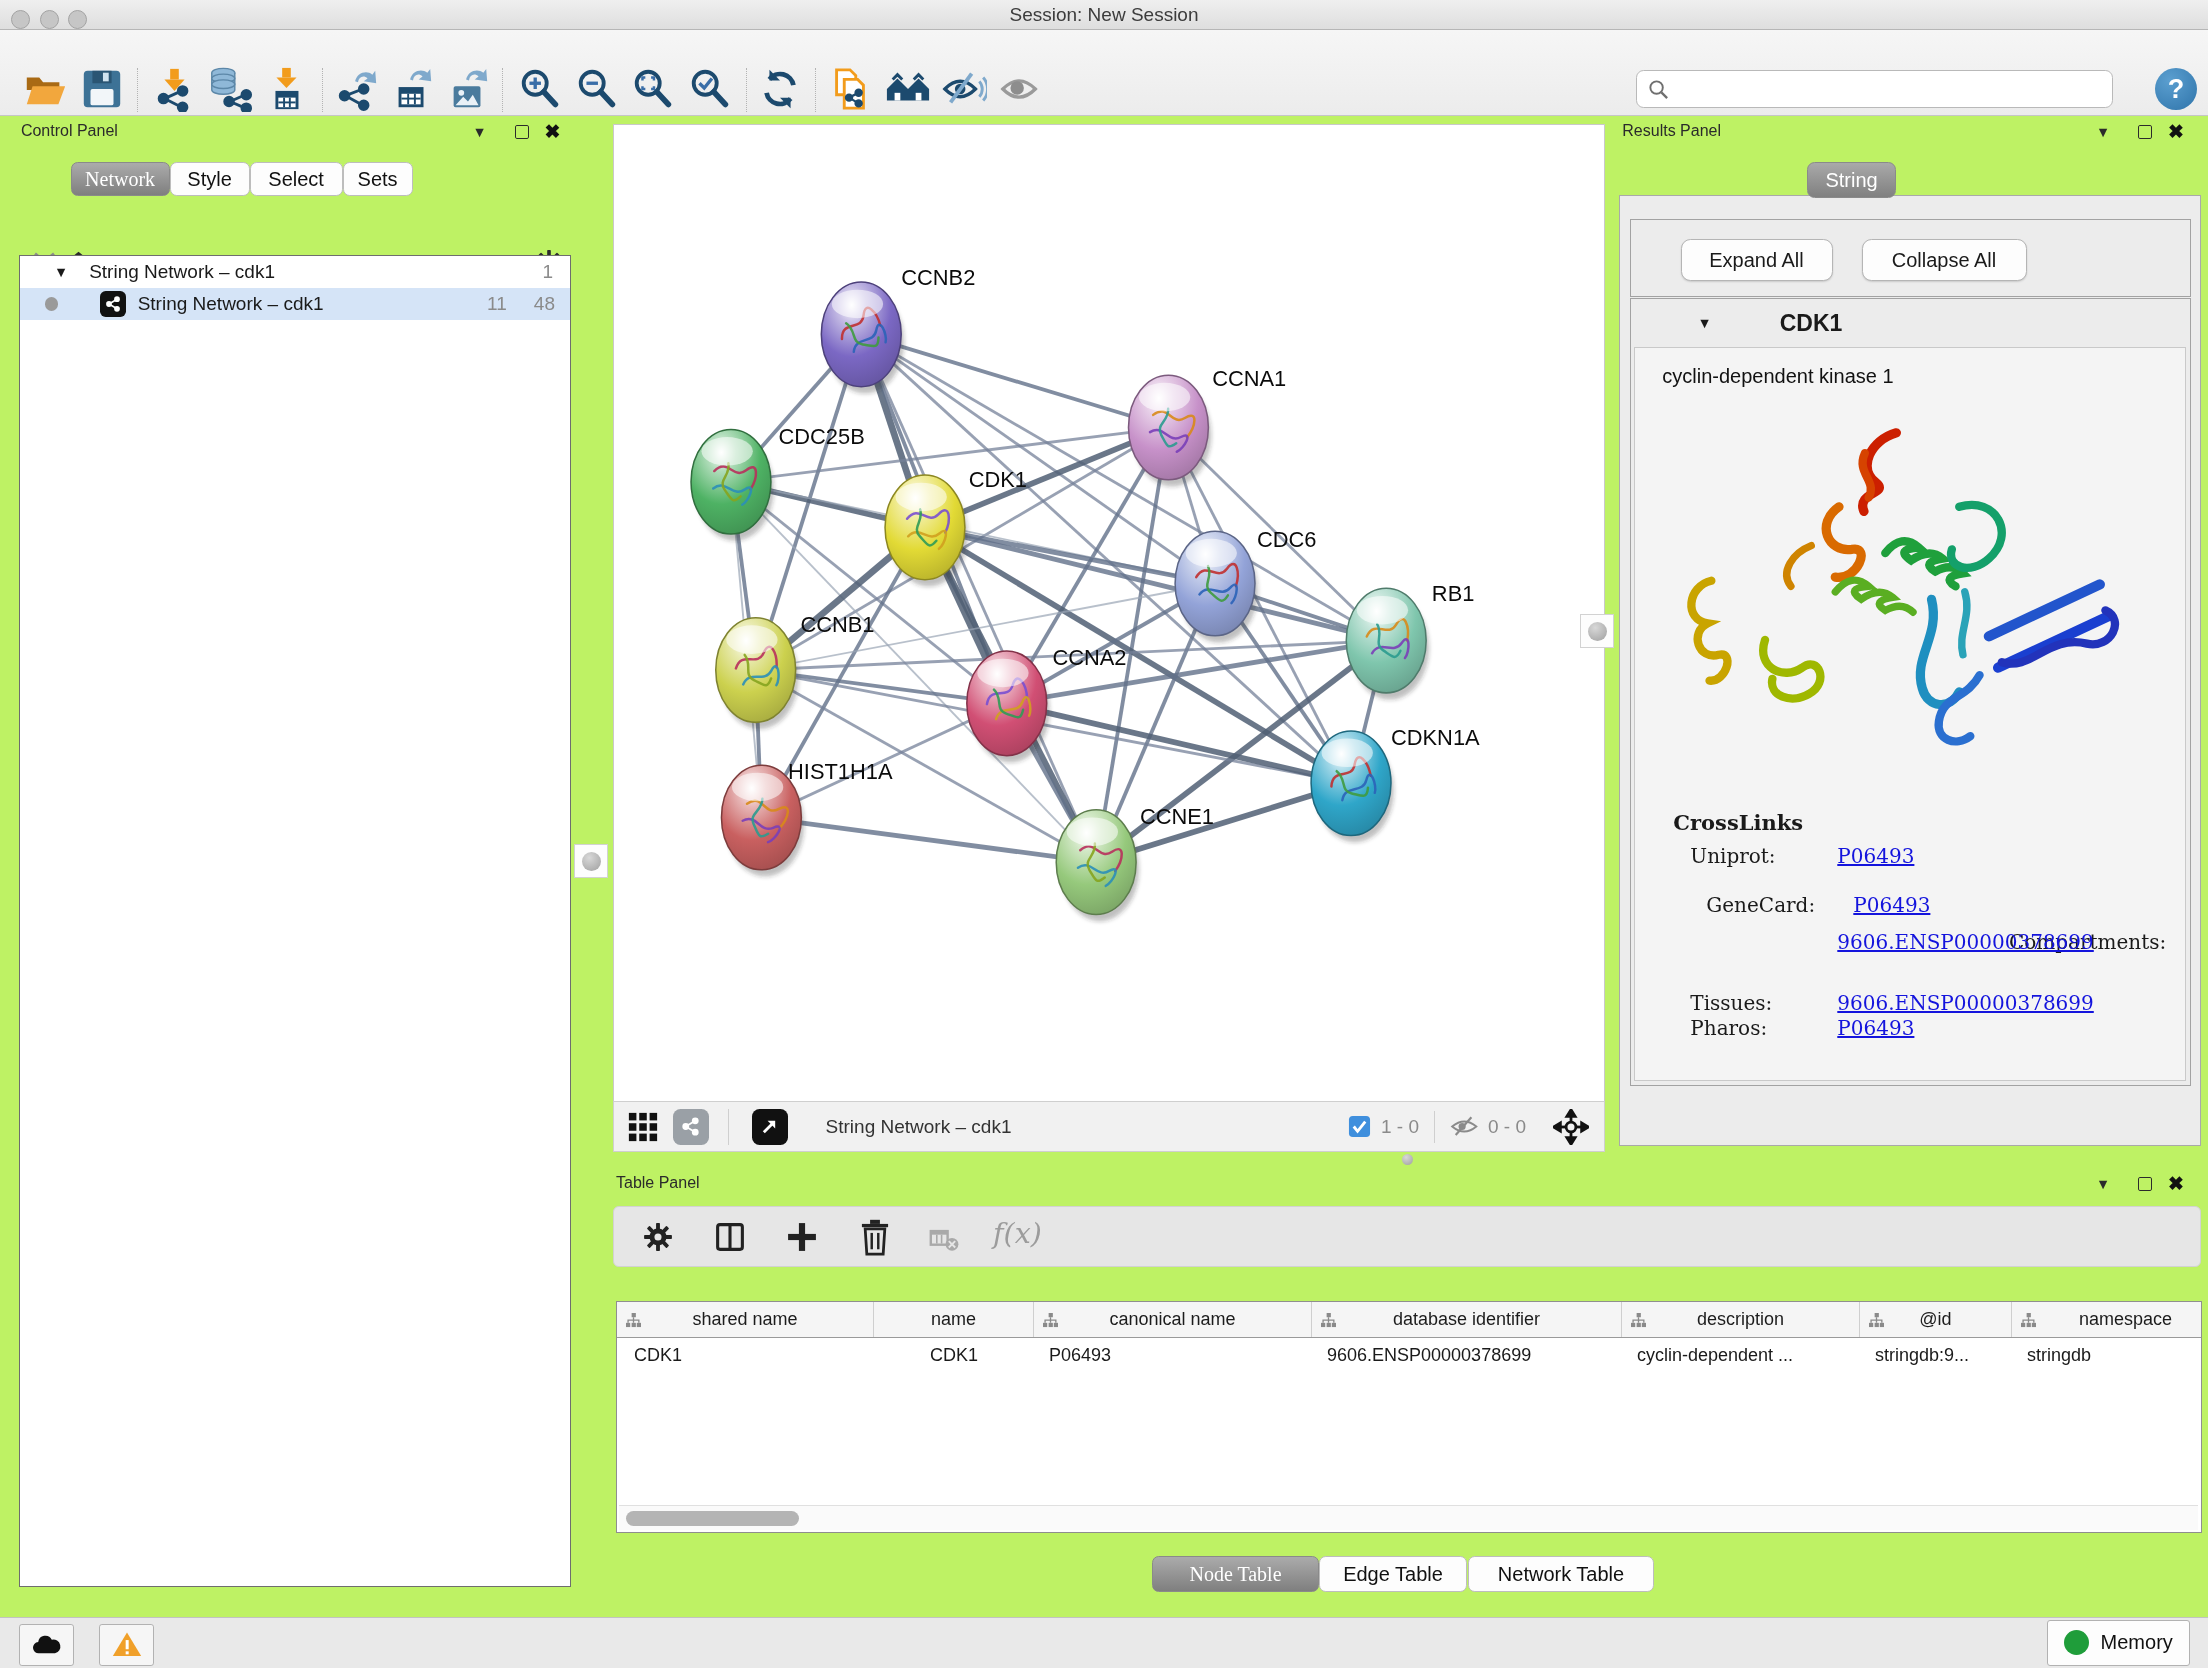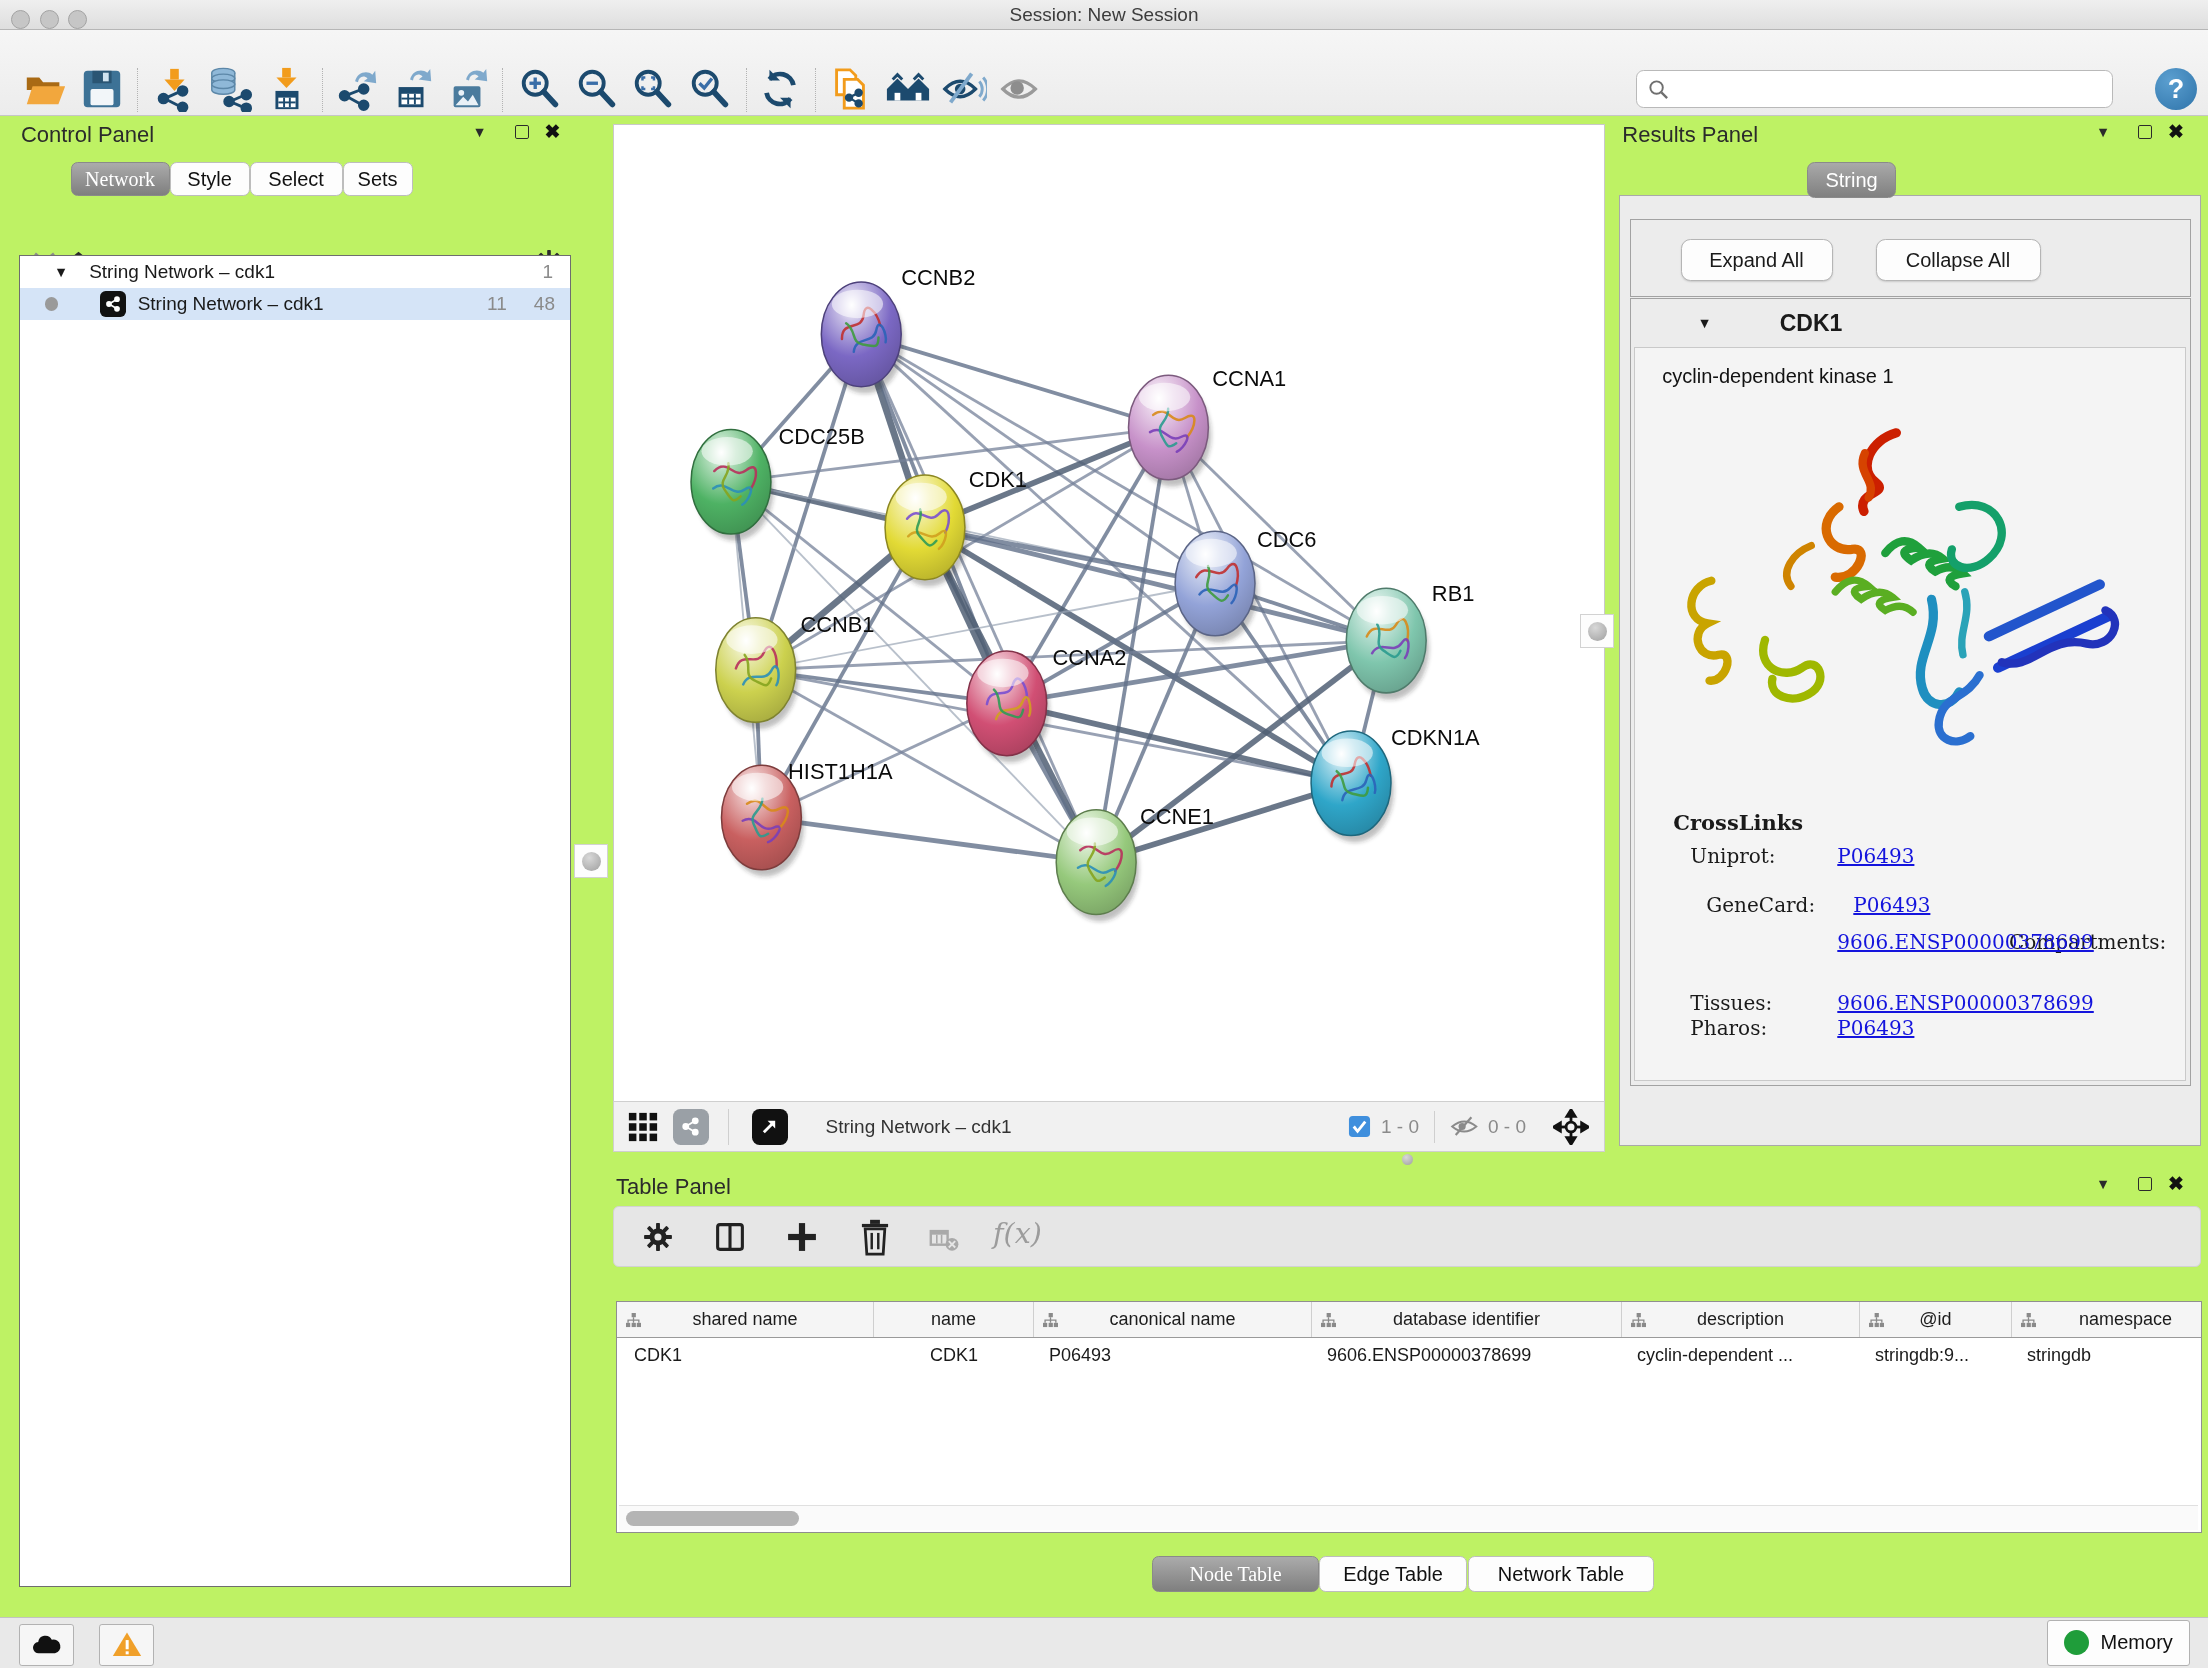--- a/index.html
+++ b/index.html
@@ -24,21 +24,21 @@
   .tb-icon { position:absolute; top:36px; width:46px; height:46px; cursor:pointer; }
   .tb-sep { position:absolute; top:38px; height:44px; width:0; border-left:1.9px dotted #b3b3b3; }
   .searchbox { position:absolute; left:1636px; top:40px; width:477px; height:38px;
     background:#fff; border:1px solid #b9b9b9; border-radius:7.6px; display:flex; align-items:center; padding-left:9.5px; }
   .searchbox input { border:none; outline:none; font-size:18px; width:418px; background:transparent; }
   .helpbtn { position:absolute; left:2155px; top:38px; width:42px; height:42px; border-radius:50%;
     background:radial-gradient(circle at 35% 30%, #5b9fd0, #2f74aa); color:#fff; font-size:27px; font-weight:bold;
     display:flex; align-items:center; justify-content:center; }
 
   
-  .panel-title { font-size:22px; color:#2b2b2b; }
+  .panel-title { font-size:16px; color:#2b2b2b; }
   .ph-caret { font-size:14.3px; color:#2b2b2b; }
   .ph-float { width:14.3px; height:14.3px; border:1.9px solid #2b2b2b; border-radius:1.9px; }
   .ph-close { font-size:19px; font-weight:bold; color:#111; }
 
   
   .cp-tab, .bt-tab { position:absolute; display:flex; align-items:center; justify-content:center;
     font-size:20px; height:34px; border:1px solid #bdbdbd; background:#fdfdfd; color:#111;
     border-radius:6.7px; cursor:pointer; }
   .cp-tab.sel, .bt-tab.sel { background:linear-gradient(#ababab,#7f7f7f); color:#fff; border-color:#8a8a8a;font-family:Liberation Serif, serif; }
   .cp-status { font-size:19px; color:#222; }
@@ -691,21 +691,21 @@
       <span class="panel-title" style="position:absolute; left:13.3px; top:5.7px;">Results Panel</span>
       <span class="ph-caret" style="position:absolute; left:487px; top:7.6px;">▼</span>
       <span class="ph-float" style="position:absolute; left:529px; top:8.6px;"></span>
       <span class="ph-close" style="position:absolute; left:559px; top:3.8px;">✖</span>
     </div>
   </div>
   <div class="abs string-tab">String</div>
   <div class="abs rp-outer">
     <div class="rp-btnbox abs">
       <div class="rp-btn" style="left:50px; top:19px; width:152px;">Expand All</div>
-      <div class="rp-btn" style="left:245px; top:19px; width:165px;">Collapse All</div>
+      <div class="rp-btn" style="left:231px; top:19px; width:165px;">Collapse All</div>
     </div>
     <div class="rp-section abs">
       <div class="rp-sec-head">
         <span style="margin-left:67px; font-size:14.3px;">▼</span>
         <span class="rp-gene" style="margin-left:68px;">CDK1</span>
       </div>
       <div class="rp-content">
         <div class="rp-desc" style="position:absolute; left:27px; top:17px;">cyclin-dependent kinase 1</div>
         <svg style="position:absolute; left:19px; top:49px;" width="518" height="399" viewBox="0 0 560 430">
           <g fill="none" stroke-linecap="round">

